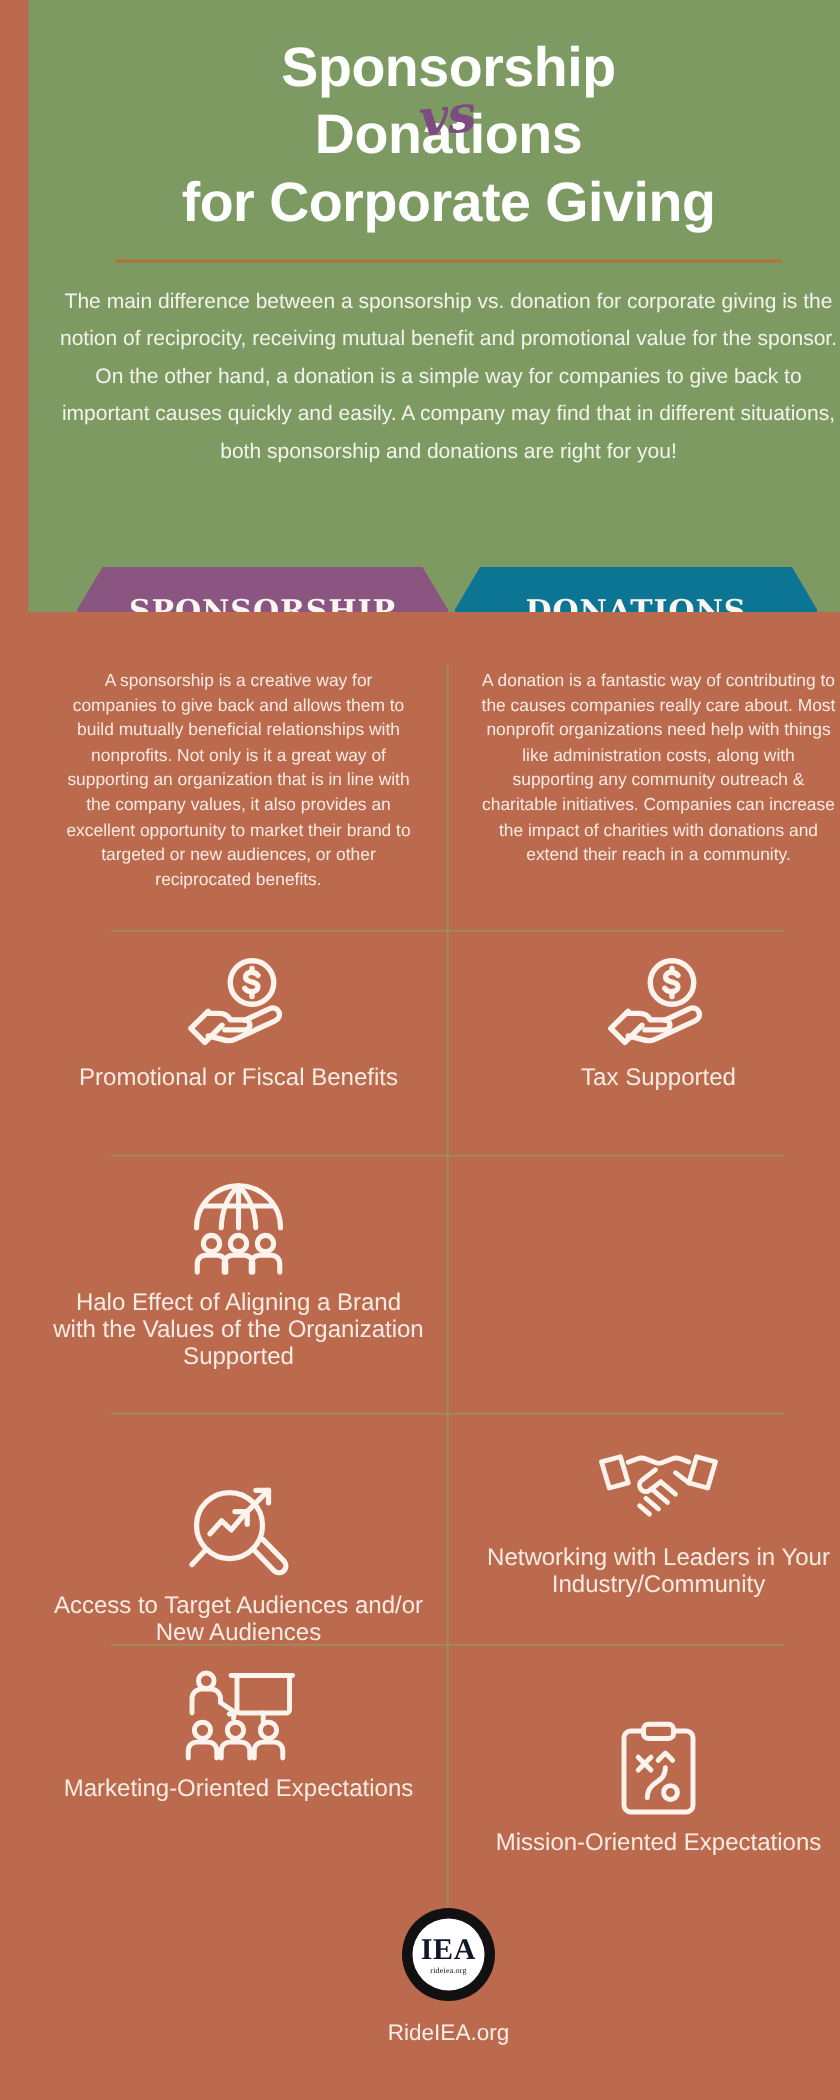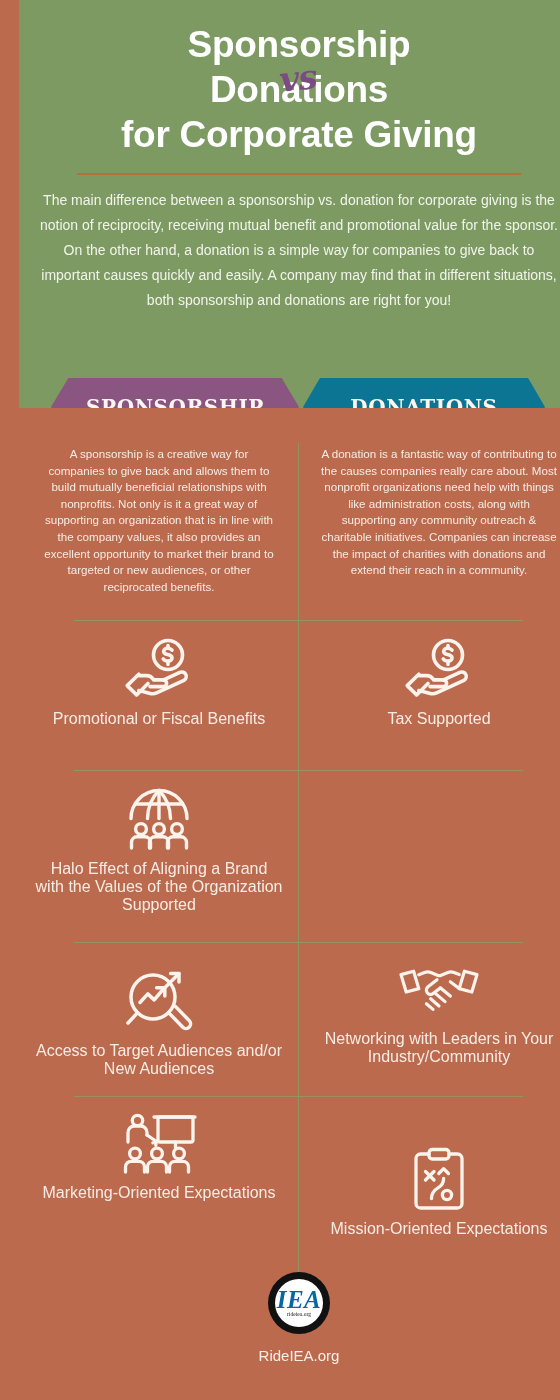--- a/index.html
+++ b/index.html
@@ -138,25 +138,24 @@
   }
   .logo-inner {
     width: 48px; height: 48px; border-radius: 50%;
     background: #ffffff;
     display: flex; flex-direction: column;
     align-items: center; justify-content: center;
   }
   .logo-mark {
     font-family: "Liberation Serif", serif;
     font-weight: bold;
-    font-size: 25px;
+    font-size: 20px;
     line-height: 20px;
-    color: #0369a1;
+    color: #0f172a;
     letter-spacing: 0.5px;
-    font-style: italic;
   }
   .logo-sub {
     font-family: "Liberation Serif", serif;
     font-size: 5.4px;
     color: #111111;
     letter-spacing: 0.1px;
     margin-top: 1px;
   }
   .footer-url {
     margin-top: 13px;
@@ -255,21 +254,21 @@
           <circle cx="54" cy="41" r="5.4"></circle>
           <path d="M8.5 60v-5.6a5.6 5.6 0 0 1 5.6-5.6h7.8a5.6 5.6 0 0 1 5.6 5.6V60"></path>
           <path d="M26.5 60v-5.6a5.6 5.6 0 0 1 5.6-5.6h7.8a5.6 5.6 0 0 1 5.6 5.6V60"></path>
           <path d="M44.5 60v-5.6a5.6 5.6 0 0 1 5.6-5.6h7.8a5.6 5.6 0 0 1 5.6 5.6V60"></path>
         </svg>
       </div>
       <div class="cell-label">Halo Effect of Aligning a Brand with the Values of the Organization Supported</div>
     </div>
 
 
-    <div class="cell left" style="top:560px;">
+    <div class="cell left" style="top:580px;">
       <div class="cell-icon">
         <svg class="ico" width="70" height="62" viewBox="0 0 70 62" fill="none" stroke="#fbf3ec" stroke-width="3.5" stroke-linecap="round" stroke-linejoin="round">
           <circle cx="29" cy="27" r="22"></circle>
           <path d="M13.5 42.8L4 53"></path>
           <path d="M44.6 42.6l14.2 14.6a4.6 4.6 0 0 0 6.6-6.4L51.4 36.4"></path>
           <path d="M16 32.5l7.8-8.6 6.4 6 9.6-11.4"></path>
           <path d="M32.6 17.7h8.2v8.4"></path>
           <path d="M40.8 17.7L55 3.5"></path>
           <path d="M46.6 3.5H55v8.4"></path>
         </svg>

